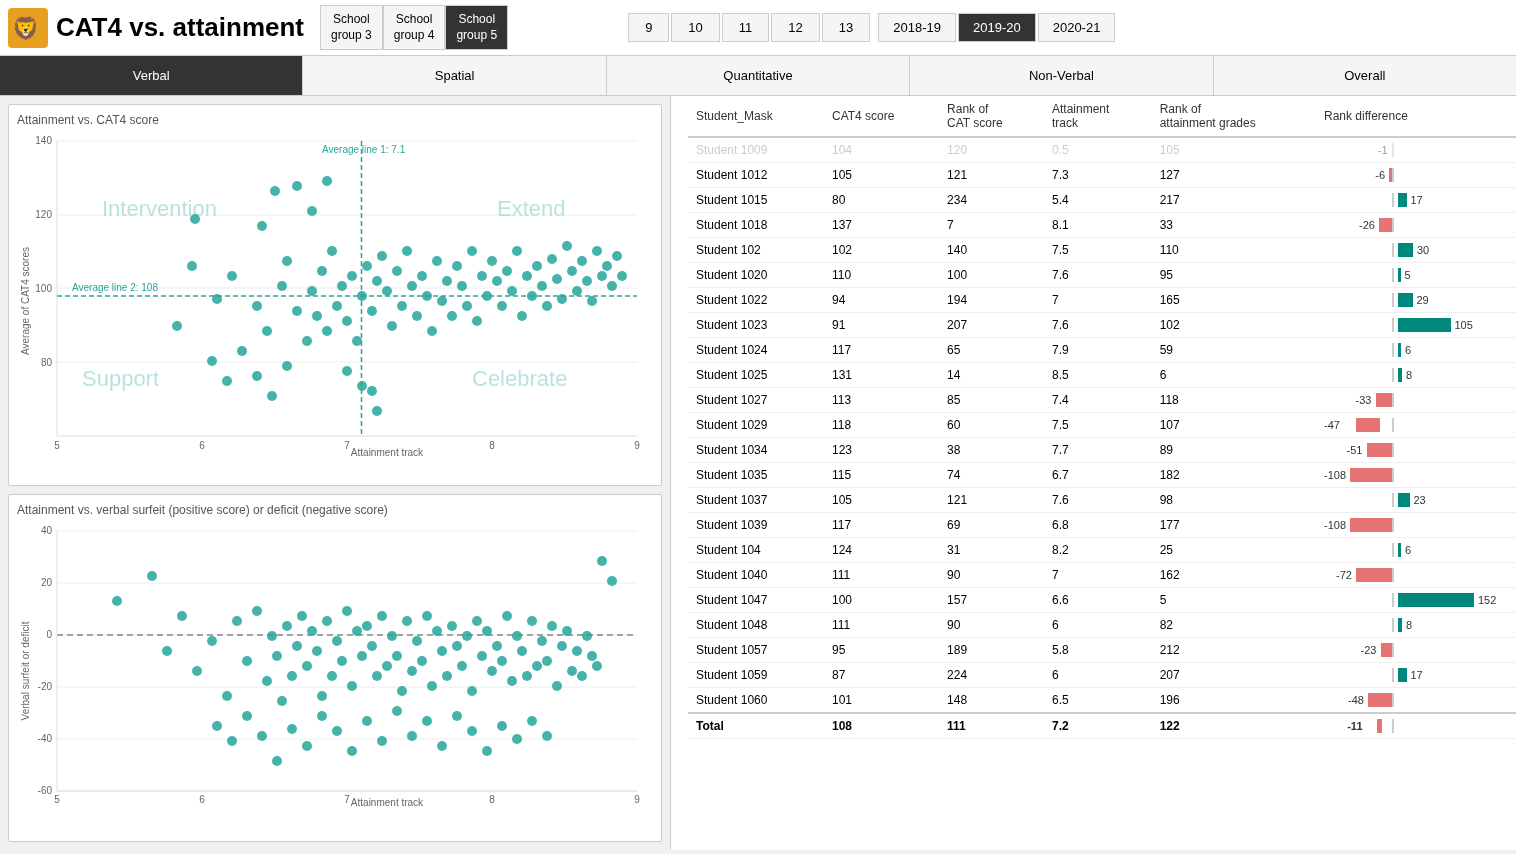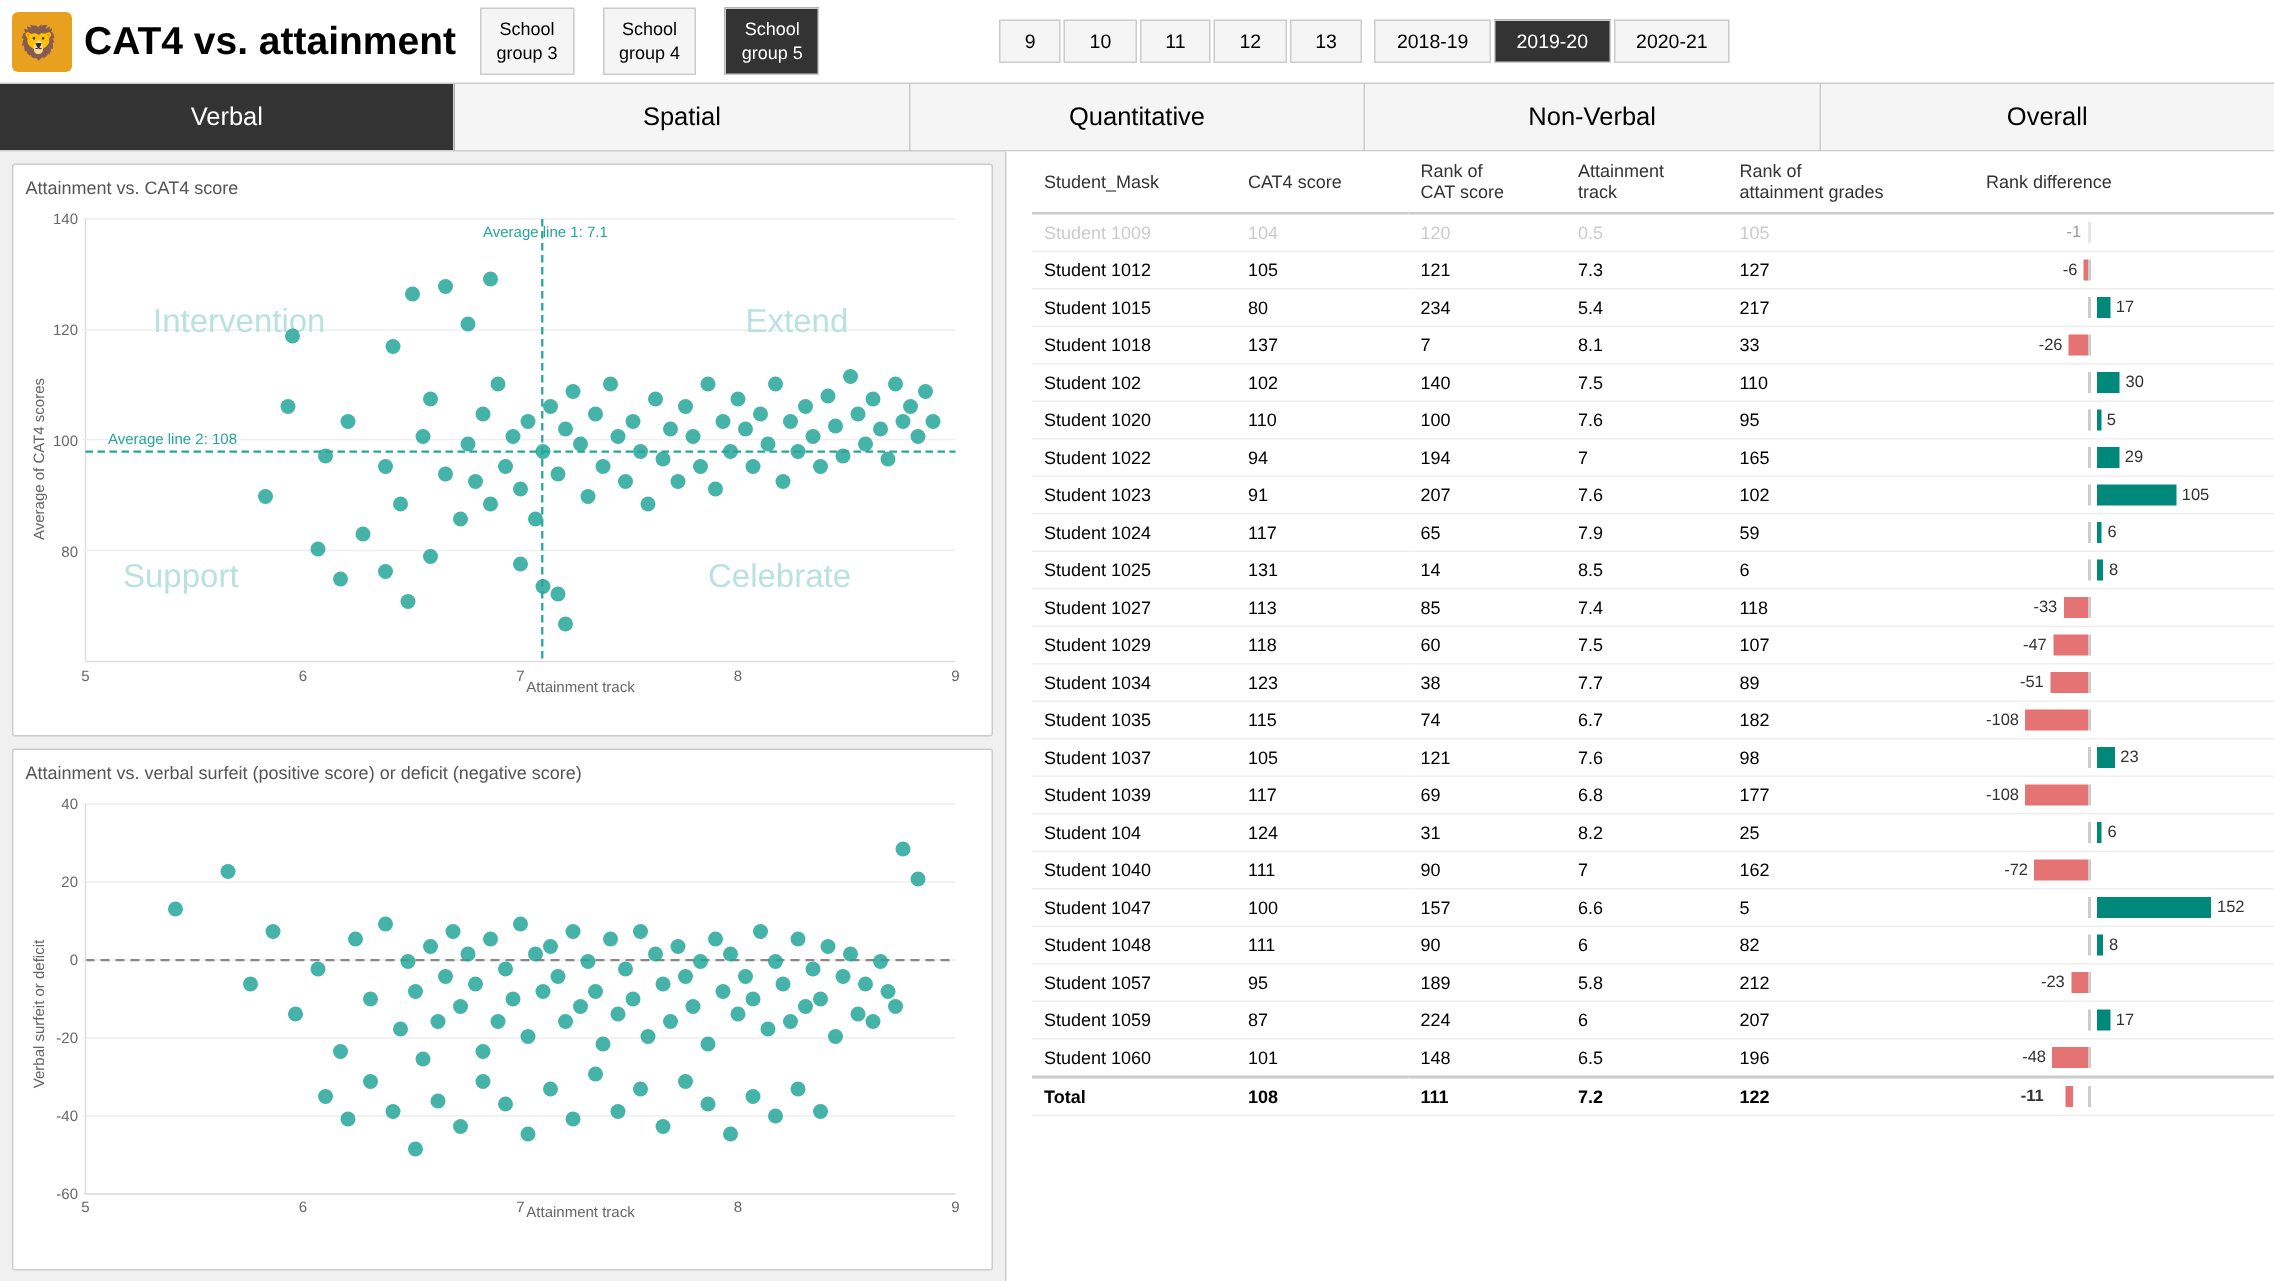--- a/index.html
+++ b/index.html
@@ -2,32 +2,32 @@
 <html><head>
   <meta charset="utf-8">
   <style>
     * { box-sizing: border-box; margin: 0; padding: 0; }
     body { font-family: Arial, sans-serif; font-size: 12px; background: #f0f0f0; width: 1516px; height: 854px; overflow: hidden; }
 
     
     .header { display: flex; align-items: center; background: white; padding: 4px 8px; border-bottom: 1px solid #ccc; height: 56px; }
     .logo { width: 40px; height: 40px; margin-right: 8px; }
     .title { font-size: 26px; font-weight: bold; margin-right: 16px; }
-    .school-group-tabs { display: flex; gap: 19px; }
+    .school-group-tabs { display: flex; gap: 0; }
     .school-group-tab { padding: 6px 10px; font-size: 12px; border: 1px solid #ccc; background: #f5f5f5; cursor: pointer; text-align: center; line-height: 1.3; }
     .school-group-tab.active { background: #333; color: white; }
     .number-tabs { display: flex; gap: 2px; margin-left: 120px; }
     .number-tab { padding: 6px 16px; font-size: 13px; border: 1px solid #ccc; background: #f5f5f5; cursor: pointer; }
     .year-tabs { display: flex; gap: 2px; margin-left: 8px; }
     .year-tab { padding: 6px 14px; font-size: 13px; border: 1px solid #ccc; background: #f5f5f5; cursor: pointer; }
     .year-tab.active { background: #333; color: white; }
 
     
     .cat-tabs { display: flex; background: #f5f5f5; border-bottom: 1px solid #ccc; }
-    .cat-tab { flex: 1; padding: 12px 0; text-align: center; font-size: 17px; cursor: pointer; border-right: 1px solid #ccc; }
+    .cat-tab { flex: 1; padding: 12px 0; text-align: center; font-size: 13px; cursor: pointer; border-right: 1px solid #ccc; }
     .cat-tab.active { background: #333; color: white; }
     .cat-tab:last-child { border-right: none; }
 
     
     .main { display: flex; height: calc(854px - 56px - 44px); }
 
     
     .left-panel { width: 670px; padding: 8px; display: flex; flex-direction: column; gap: 8px; overflow: hidden; }
 
     .chart-container { background: white; border: 1px solid #ccc; border-radius: 2px; padding: 8px; position: relative; }
@@ -553,21 +553,21 @@
               </td>
   </tr>
             <tr style="opacity: 1;">
     <td>Student 1029</td>
     <td>118</td>
     <td>60</td>
     <td>7.5</td>
     <td>107</td>
     <td style="white-space:nowrap;">
                 <div style="display:flex;align-items:center;gap:4px;">
-      <div style="width:70px;display:flex;justify-content:flex-end;align-items:center;">
+      <div style="width:70px;display:flex;justify-content:space-between;align-items:center;">
         <span style="font-size:11px;color:#333;margin-right:4px;">-47</span>
         <div style="background:#e57373;height:14px;width:23.5px;"></div>
         <div style="width:2px;height:14px;background:#ccc;"></div>
       </div>
     </div>
               </td>
   </tr>
             <tr style="opacity: 1;">
     <td>Student 1034</td>
     <td>123</td>

